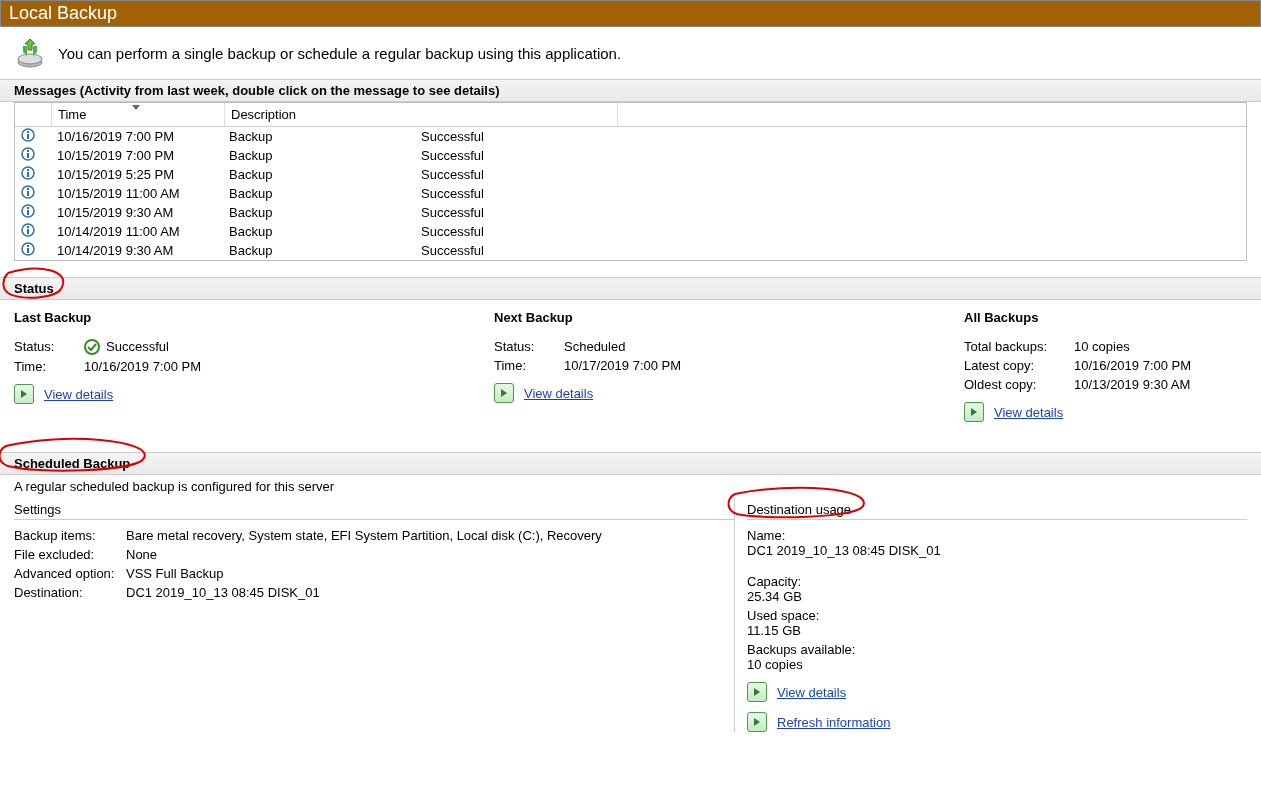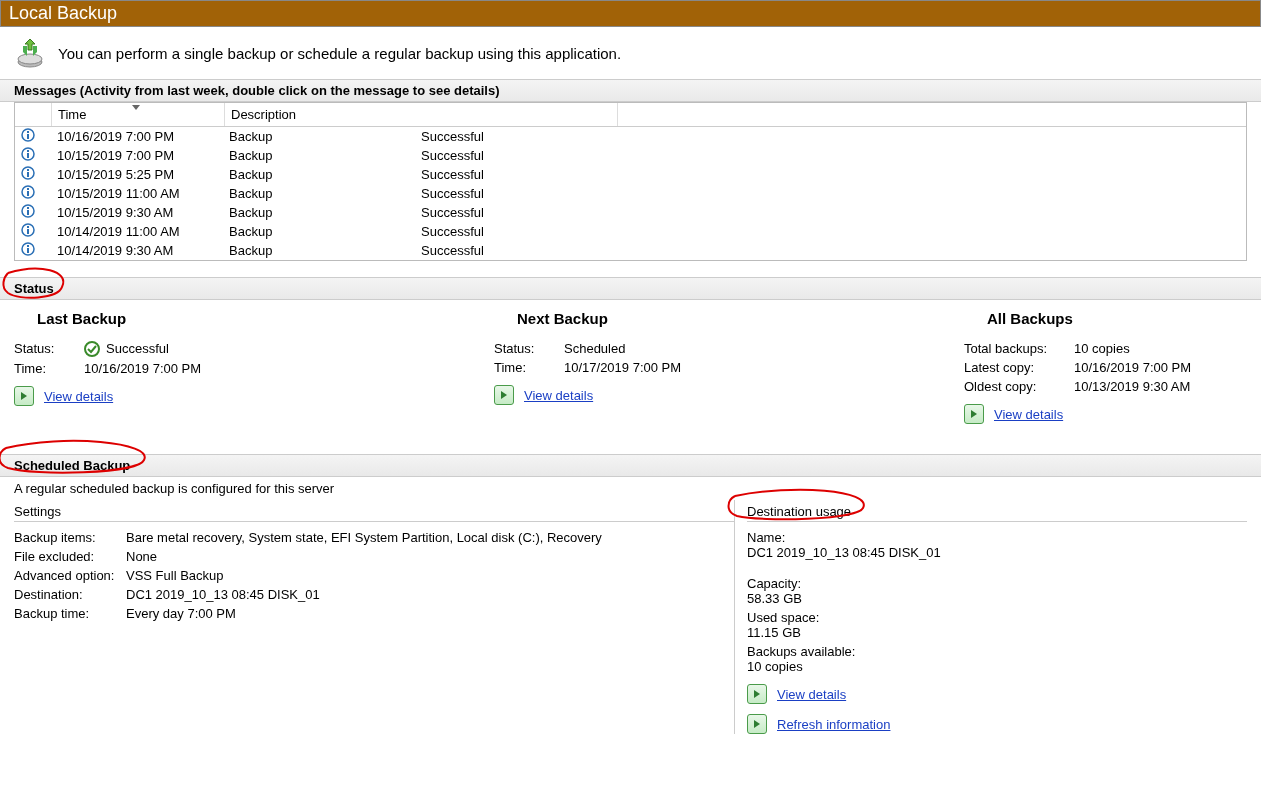--- a/index.html
+++ b/index.html
@@ -16,21 +16,21 @@
   .col-time{width:160px;flex:0 0 160px;}
   .col-msg{width:180px;flex:0 0 180px;}
   .col-desc{flex:0 0 380px;}
   .grid-row{display:flex;align-items:center;}
   .grid-row .col{padding:1px 6px;}
   .info-icon{width:14px;height:14px;display:inline-flex;align-items:center;justify-content:center;}
   .status-cols{display:flex;padding:10px 14px 30px 14px;}
   .status-left{flex:0 0 480px;}
   .status-mid{flex:0 0 470px;}
   .status-right{flex:1;}
-  .h3{font-weight:bold;margin-bottom:14px;font-size:15px;margin-left:23px;}
+  .h3{font-weight:bold;margin-bottom:14px;font-size:13px;}
   .kv{display:flex;margin-bottom:4px;}
   .kv .k{width:70px;}
   .kv .kw{width:110px;}
   .success-icon{width:16px;height:16px;display:inline-flex;align-items:center;justify-content:center;margin-right:6px;}
   .link-row{display:flex;align-items:center;margin-top:10px;}
   .arrow-btn{width:18px;height:18px;border:1px solid #4a9b4a;border-radius:3px;background:linear-gradient(#e8f7e8,#c6ebc6);display:flex;align-items:center;justify-content:center;margin-right:10px;}
   .link{color:#1a3fc4;text-decoration:underline;cursor:pointer;}
   .sched-desc{padding:4px 14px;}
   .sched-cols{display:flex;padding:0 14px 20px 14px;}
   .sched-left{flex:0 0 720px;border-right:1px solid #ccc;}
@@ -261,39 +261,35 @@
         <span>None</span>
       </div>
     <div class="settings-row">
         <span class="sk">Advanced option:</span>
         <span>VSS Full Backup</span>
       </div>
     <div class="settings-row">
         <span class="sk">Destination:</span>
         <span>DC1 2019_10_13 08:45 DISK_01</span>
       </div>
-    <div class="settings-row">
-        <span class="sk">Backup time:</span>
-        <span>Every day 7:00 PM</span>
-      </div>
   </div>
 
   <div class="sched-right" style="position:relative;">
     <div class="sub-h">Destination usage</div>
     <svg style="position:absolute;left:-12px;top:-14px;pointer-events:none" width="160" height="40">
       <path d="M12 10 C 70 -2, 150 4, 140 22 C 134 34, 40 36, 14 30 C 2 26, 4 14, 12 10" fill="none" stroke="#d00" stroke-width="2"></path>
     </svg>
     <div class="dest-row">
         <span class="dk">Name:</span>
         <span>DC1 2019_10_13 08:45 DISK_01</span>
       </div>
     <div style="height:12px"></div>
     <div class="dest-row">
         <span class="dk">Capacity:</span>
-        <span>58.33 GB</span>
+        <span>25.34 GB</span>
       </div>
     <div class="dest-row">
         <span class="dk">Used space:</span>
         <span>11.15 GB</span>
       </div>
     <div class="dest-row">
         <span class="dk">Backups available:</span>
         <span>10 copies</span>
       </div>
     <div class="link-row">

